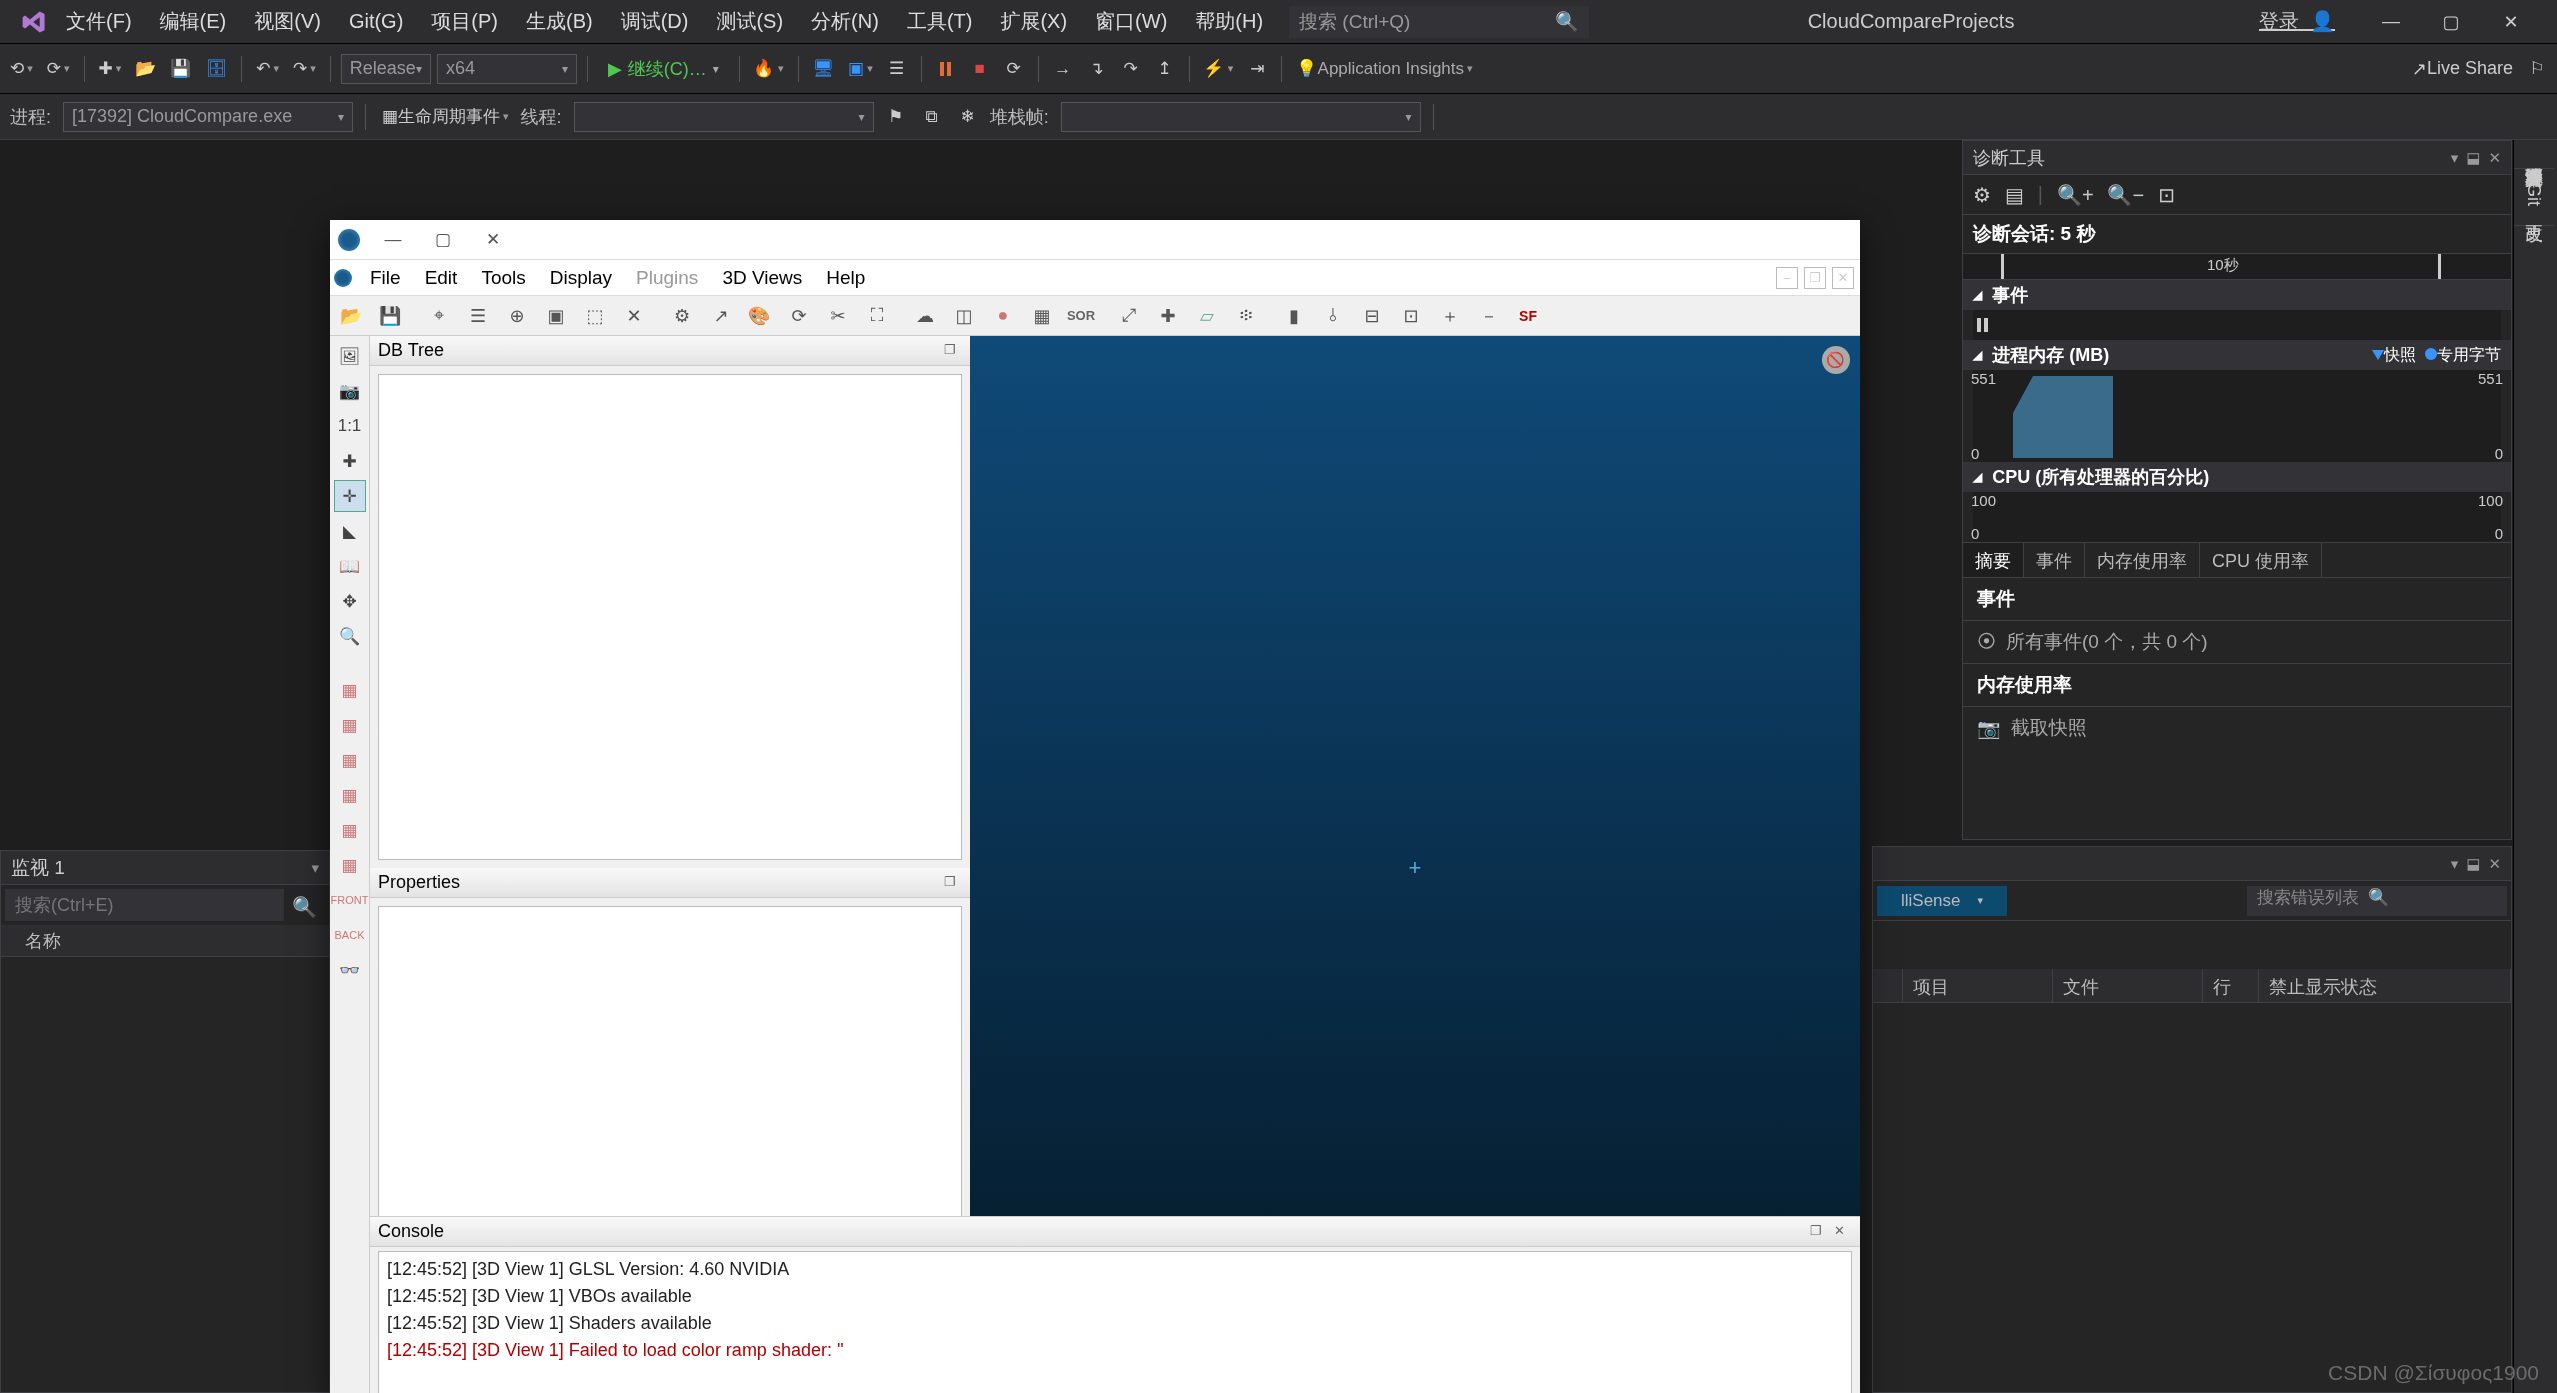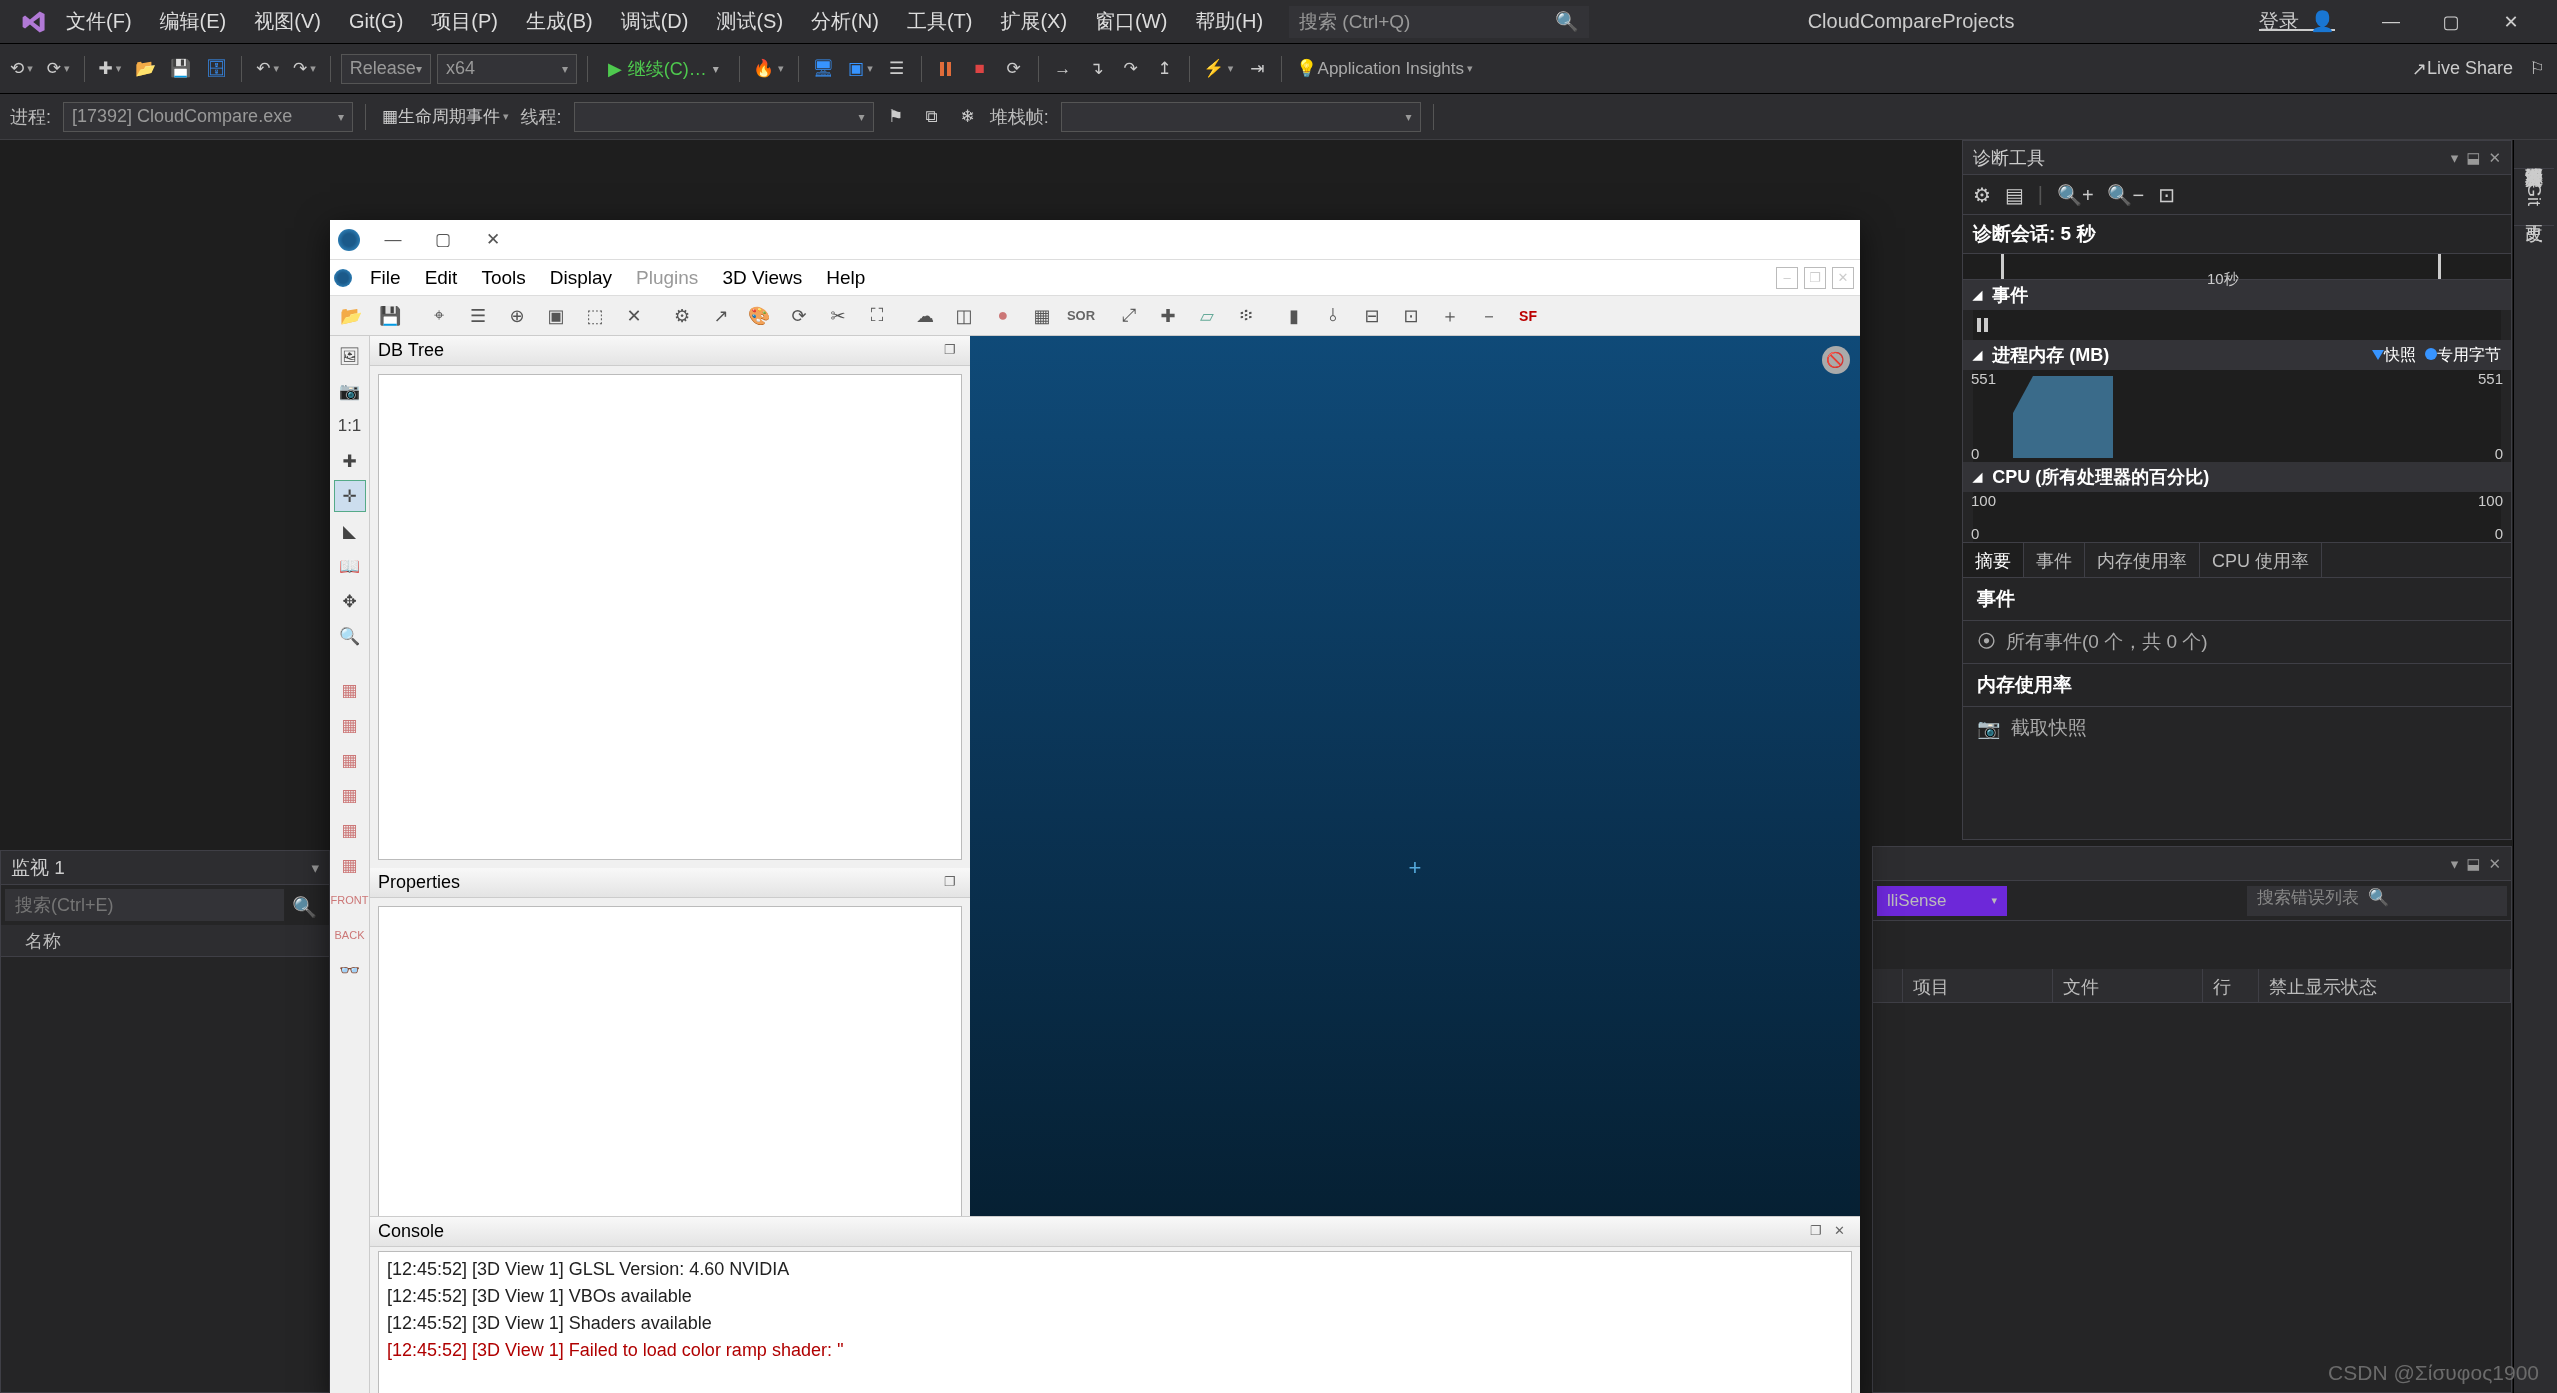--- a/index.html
+++ b/index.html
@@ -35,42 +35,42 @@
 .panel-search input{ flex:1; background:#333337; border:none; padding:0 10px; color:#ccc; font-size:18px;}
 .panel-hdr { height:32px; background:#2d2d30; color:#bbb; font-size:18px; padding:0 24px; display:flex; align-items:center; border-bottom:1px solid #3f3f46;}
 
 
 .diag-panel { position:absolute; right:45px; top:0px; width:550px; height:700px; background:#252526; border:1px solid #3f3f46;}
 .diag-hdr { height:34px; background:#2d2d30; display:flex; align-items:center; padding:0 10px; color:#ccc; font-size:18px; border-bottom:1px solid #3f3f46;}
 .diag-tb { height:40px; display:flex; align-items:center; gap:14px; padding:0 10px; border-bottom:1px solid #3f3f46;}
 .diag-session { padding:6px 10px; font-size:19px; color:#fff; font-weight:600; border-bottom:1px solid #3f3f46;}
 .diag-timeline { height:26px; background:#1e1e1e; position:relative; border-bottom:1px solid #3f3f46;}
 .diag-t-mark{position:absolute; top:0; bottom:0; width:3px; background:#ccc;}
-.diag-t-lbl{position:absolute; top:16px; font-size:15px; color:#ccc;}
+.diag-t-lbl{position:absolute; top:2px; font-size:15px; color:#ccc;}
 .diag-sec { padding:3px 10px; background:#333337; font-size:18px; color:#fff; font-weight:600; display:flex; align-items:center; gap:10px;}
 .diag-sec::before{content:"◢"; font-size:12px;}
 .diag-chart { height:92px; background:#1e1e1e; position:relative; margin:0 10px;}
 .diag-val-l{position:absolute; left:-2px; font-size:15px; color:#ccc;}
 .diag-val-r{position:absolute; right:-2px; font-size:15px; color:#ccc;}
 .mem-shape{position:absolute; left:40px; top:6px; width:100px; height:82px; background:#3a6b8a; clip-path:polygon(0 100%,0 45%,20% 0,100% 0,100% 100%);}
 .diag-tabs{height:36px; display:flex; border-top:1px solid #3f3f46; border-bottom:1px solid #3f3f46;}
 .diag-tab{padding:6px 12px; font-size:18px; color:#bbb; border-right:1px solid #3f3f46;}
 .diag-tab.active{background:#1e1e1e; color:#fff;}
 .diag-row{padding:8px 14px; font-size:19px; color:#ddd; border-bottom:1px solid #3f3f46;}
 .diag-row.hdr{font-weight:600; color:#fff;}
 .diag-row .itm{display:flex; align-items:center; gap:10px; color:#aaa;}
 
 
 .right-tabs { position:absolute; right:0; top:0; width:44px; bottom:0; background:#2d2d30; border-left:1px solid #000;}
 .vtab { writing-mode:vertical-rl; padding:14px 8px; font-size:18px; color:#ccc; border-bottom:1px solid #3f3f46;}
 
 
 .errlist { position:absolute; right:45px; top:706px; width:640px; bottom:0; background:#252526; border:1px solid #3f3f46;}
 .errlist-tb{height:40px; display:flex; align-items:center; border-bottom:1px solid #3f3f46; padding:0 4px; gap:6px;}
-.err-combo{background:#6d28d9; height:30px; padding:0 10px; font-size:17px; color:#bbb; display:flex; align-items:center; min-width:130px;}
+.err-combo{background:#0c4a6e; height:30px; padding:0 24px; font-size:17px; color:#bbb; display:flex; align-items:center; min-width:130px;}
 .err-combo::after{content:"▾"; margin-left:auto; font-size:11px;}
 .err-search{margin-left:auto; background:#333337; height:30px; padding:0 10px; font-size:17px; color:#888; width:260px;}
 .err-hdr{height:34px; display:flex; background:#2d2d30; border-bottom:1px solid #3f3f46;margin-top:48px;}
 .err-col{padding:6px 10px; font-size:18px; color:#bbb; border-right:1px solid #3f3f46;}
 
 
 .cc-win { position:absolute; left:330px; top:80px; width:1530px; height:1180px; background:#f0f0f0; box-shadow:0 8px 30px rgba(0,0,0,.6);}
 .cc-title { height:40px; background:#fff; display:flex; align-items:center; padding:0 8px; font-size:19px; color:#222; border-bottom:1px solid #ddd;}
 .cc-logo{width:22px;height:22px;border-radius:50%;background:radial-gradient(circle,#1b5a8a 40%,#2b7ab0 70%);margin-right:8px;}
 .cc-ttext{flex:1;}

